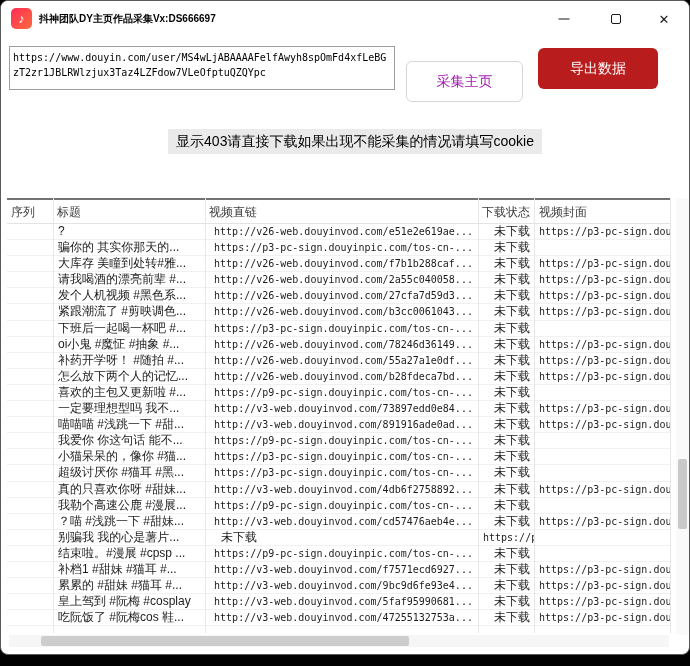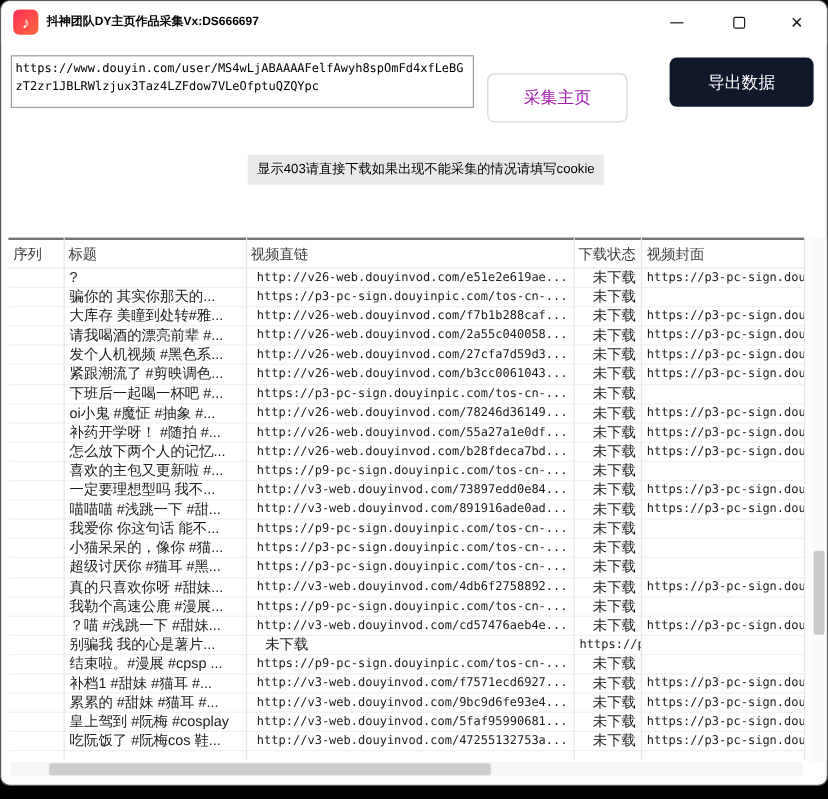--- a/index.html
+++ b/index.html
@@ -39,21 +39,21 @@
     color:#a21caf; font-size:14px; text-align:center; line-height:39px; cursor:default;margin-top:13px;
   }
   #export-btn {
     position:absolute; left:537px; top:47px; width:120px; height:41px;
     border:none; border-radius:6px; color:#fff; font-size:14px;
     text-align:center; line-height:41px; cursor:default;
   }
   
   #notice {
     position:absolute; top:128px; left:50%; transform:translateX(-50%); margin-left:10px;
-    background:#eaeaea; color:#000; font-size:11px; line-height:25px; height:25px;
+    background:#eaeaea; color:#000; font-size:14px; line-height:25px; height:25px;
     padding:0 8px; white-space:nowrap;
   }
   
   #table { position:absolute; left:6px; top:197px; width:663px; height:435px; }
   #thead {
     position:absolute; left:0; top:0; width:663px; height:26px;
     border-top:2px solid #737373; border-bottom:1px solid #e3e3e3;
     font-size:12px; color:#3c3c3c;
   }
   .th { position:absolute; top:0; line-height:25px; white-space:nowrap; }
@@ -90,21 +90,21 @@
     <div class="winbtn" id="btn-max">
         <div class="glyph"></div>
       </div>
     <div class="winbtn" id="btn-close">
         <div class="glyph">✕</div>
       </div>
   </div>
 
   <textarea id="url-input" spellcheck="false" style="">https://www.douyin.com/user/MS4wLjABAAAAFelfAwyh8spOmFd4xfLeBGzT2zr1JBLRWlzjux3Taz4LZFdow7VLeOfptuQZQYpc</textarea>
   <div id="collect-btn">采集主页</div>
-  <div id="export-btn" style="background: #0f172a; margin-left: 20px;">导出数据</div>
+  <div id="export-btn" style="background: #b91c1c;">导出数据</div>
 
   <div id="notice">显示403请直接下载如果出现不能采集的情况请填写cookie</div>
 
   <div id="table">
     <div id="thead">
       <span class="th" style="left:4px">序列</span>
       <span class="th" style="left:50px">标题</span>
       <span class="th" style="left:202px">视频直链</span>
       <span class="th" style="left:475px">下载状态</span>
       <span class="th" style="left:532px">视频封面</span>

